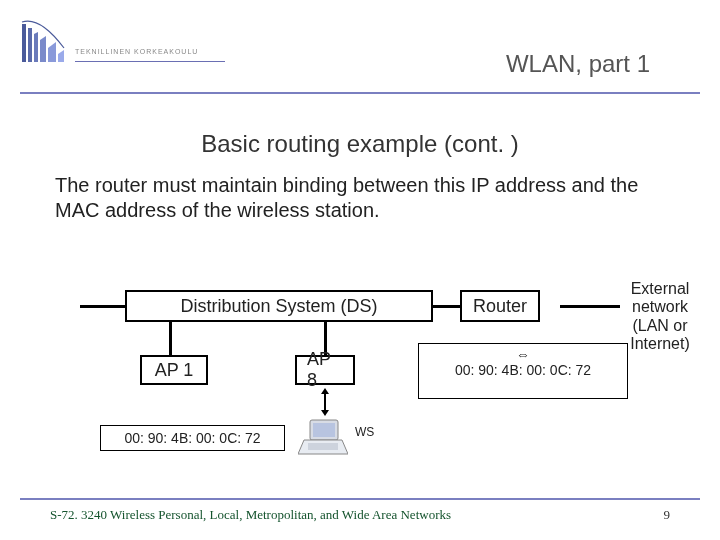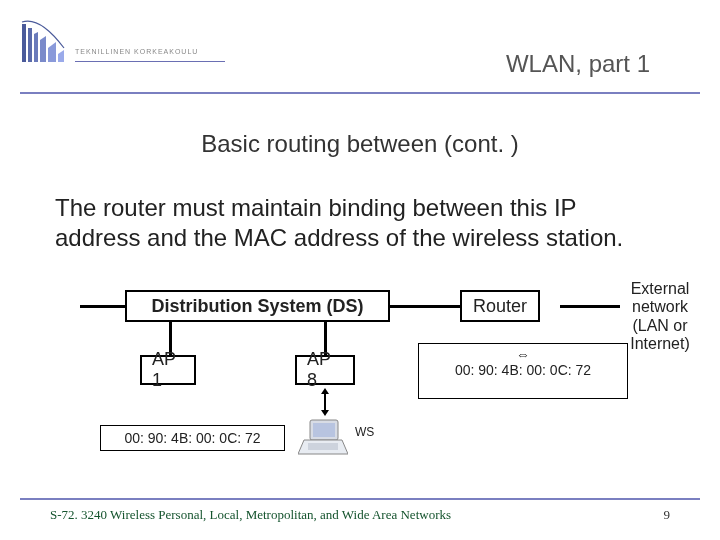--- a/index.html
+++ b/index.html
@@ -54,24 +54,24 @@
   .slide-title {
     position: absolute;
     top: 130px;
     left: 0; right: 0;
     text-align: center;
     font-size: 24px;
     color: #333;
   }
   .body-text {
     position: absolute;
-    top: 193px;
+    top: 173px;
     left: 55px;
     right: 55px;
-    font-size: 24px;
+    font-size: 20px;
     color: #222;
     line-height: 1.25;
   }
   .diagram {
     position: absolute;
     top: 270px;
     left: 0;
     width: 720px;
     height: 200px;
   }
@@ -79,23 +79,23 @@
     position: absolute;
     background: #fff;
     border: 2px solid #000;
     display: flex;
     align-items: center;
     justify-content: center;
     font-size: 18px;
     color: #222;
     padding: 4px 10px;
   }
-  .ds-box { top: 20px; left: 125px; width: 265px; height: 32px; font-weight: bold; }
+  .ds-box { top: 20px; left: 125px; width: 308px; height: 32px; }
   .router-box { top: 20px; left: 460px; width: 80px; height: 32px; }
-  .ap1-box { top: 85px; left: 140px; width: 56px; height: 30px; }
+  .ap1-box { top: 85px; left: 140px; width: 68px; height: 30px; }
   .ap2-box { top: 85px; left: 295px; width: 60px; height: 30px; }
   .mac1-box {
     top: 155px; left: 100px; width: 185px; height: 26px;
     font-size: 14px; border-width: 1px;
   }
   .binding-box {
     top: 73px; left: 418px; width: 210px; height: 56px;
     font-size: 14px; border-width: 1px;
     display: block; text-align: center; padding-top: 2px;
   }
@@ -161,21 +161,21 @@
       <path d="M 38 44 L 38 36 L 44 32 L 44 44 Z" fill="#9aaaea"></path>
       <path d="M 2 4 Q 20 -2 44 30" stroke="#4a5a9a" stroke-width="1.2" fill="none"></path>
     </svg>
     <div class="logo-text">TEKNILLINEN KORKEAKOULU</div>
     <div class="logo-underline"></div>
   </div>
   <div class="course-title">WLAN, part 1</div>
   <div class="divider"></div>
 </div>
 
-<div class="slide-title">Basic routing between (cont. )</div>
+<div class="slide-title">Basic routing example (cont. )</div>
 
 <div class="body-text">The router must maintain binding between this IP address and the MAC address of the wireless station.</div>
 
 <div class="diagram">
   <div class="line l1"></div>
   <div class="line l2"></div>
   <div class="line l3"></div>
   <div class="line l4"></div>
   <div class="line l5"></div>
 

